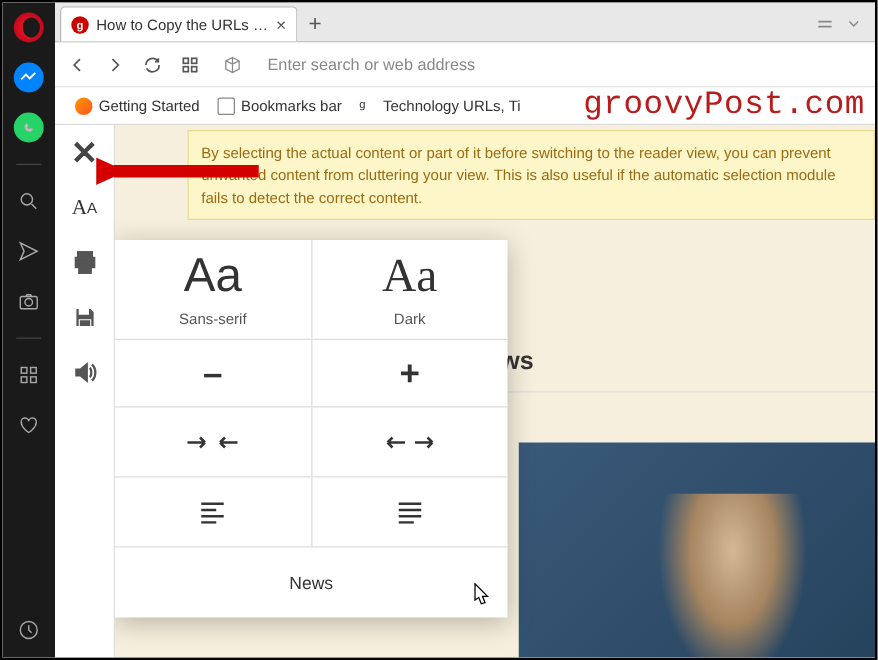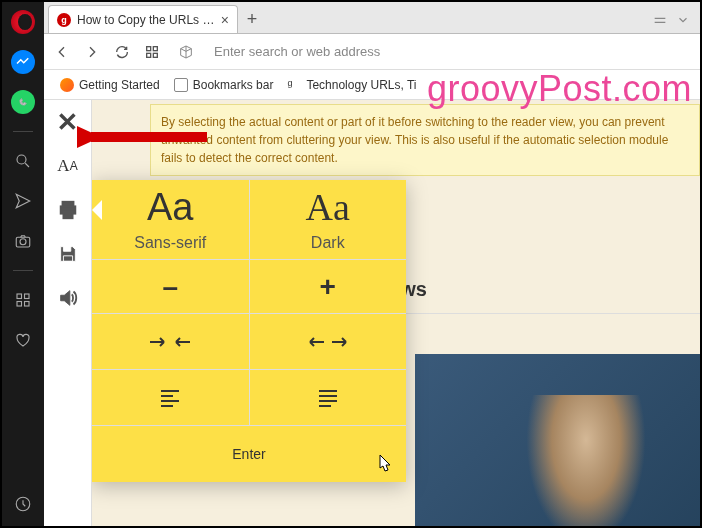--- a/index.html
+++ b/index.html
@@ -32,39 +32,39 @@
 .content-row{flex:1;display:flex;min-height:0}
 .reader-tb{width:48px;background:#fff;border-right:1px solid #ddd;display:flex;flex-direction:column;align-items:center;padding-top:8px;gap:16px;color:#555;flex-shrink:0}
 .rt-btn{width:28px;height:28px;display:flex;align-items:center;justify-content:center;cursor:pointer}
 .rt-btn svg{width:22px;height:22px;stroke:#555;fill:#555}
 .x-big{font-size:26px;color:#444;font-weight:bold}
 .page{flex:1;position:relative;overflow:hidden;background:#f6efdd}
 .tip{position:absolute;left:58px;right:0;top:4px;background:#fdf6c9;border:1px solid #e8dd8a;padding:8px 10px;font-size:12px;color:#9a6b12;line-height:1.5}
 .article-title{position:absolute;top:178px;left:40px;right:0;font-size:20px;font-weight:bold;color:#333;border-bottom:1px solid #ddd;padding-bottom:12px;white-space:nowrap}
 .article-img{position:absolute;top:254px;left:323px;width:370px;height:270px;background:linear-gradient(135deg,#3a5a7a,#1e3a52);overflow:hidden}
 .article-img::before{content:"";position:absolute;left:30%;top:15%;width:120px;height:150px;background:radial-gradient(ellipse at 50% 30%,#d4b896 0%,#a68560 40%,transparent 70%)}
-.panel{position:absolute;left:0;top:80px;width:314px;background:#fde047;box-shadow:0 4px 20px rgba(0,0,0,.25);z-index:10}
+.panel{position:absolute;left:0;top:92px;width:314px;background:#ffffff;box-shadow:0 4px 20px rgba(0,0,0,.25);z-index:10}
 .panel::before{content:"";position:absolute;left:-10px;top:20px;width:0;height:0;border:10px solid transparent;border-right-color:#fff}
 .prow{display:flex;border-bottom:1px solid #ddd}
 .pcell{flex:1;display:flex;flex-direction:column;align-items:center;justify-content:center;cursor:pointer}
 .pcell+.pcell{border-left:1px solid #ddd}
 .row1{height:80px}
 .row1 .big{font-size:38px;color:#333;line-height:1}
 .row1 .serif{font-family:Georgia,serif}
-.row1 .lbl{font-size:16px;color:#555;margin-top:8px}
+.row1 .lbl{font-size:12px;color:#555;margin-top:8px}
 .row2{height:54px;font-size:28px;color:#333;font-weight:bold}
 .row3{height:56px}
 .row3 svg{width:44px;height:20px;stroke:#333;fill:none;stroke-width:2}
 .row4{height:56px}
 .row4 svg{width:22px;height:18px;stroke:#333;fill:#333}
 .row5{height:56px}
 .row5 .pcell{font-size:14px;color:#333}
 .row5 .dark{background:#444;color:#fff}
 .cursor{position:absolute;width:16px;height:20px;pointer-events:none}
-.watermark{position:absolute;right:8px;top:66px;font-family:Liberation Sans, sans-serif;font-size:36px;color:#ec4899;z-index:5;letter-spacing:.5px}
+.watermark{position:absolute;right:8px;top:66px;font-family:Liberation Mono, monospace;font-size:26px;color:#b91c1c;z-index:5;letter-spacing:.5px}
 .arrow-ann{position:absolute;left:75px;top:110px;z-index:20;pointer-events:none}
 .divider{height:1px;background:#444;margin:3px 0;width:20px}
 </style>
 </head>
 <body>
 
 <div class="outer">
   <div class="leftbar">
     <div class="lb">
         <div class="opera-icon"></div>
@@ -256,21 +256,21 @@
                 </svg>
               </div>
             <div class="pcell">
                 <svg viewBox="0 0 22 18">
                   <path d="M2 2h18M2 7h18M2 12h18M2 17h12" stroke-width="2"></path>
                 </svg>
               </div>
           </div>
           <div class="prow row5" style="border-bottom:none">
             <div class="pcell" style="position:relative">
-              <span>Enter</span>
+              <span>News</span>
               <svg class="cursor" style="position:absolute;right:12px;bottom:8px" viewBox="0 0 16 20">
                   <path d="M2 1l0 13 3-2 2 5 3-1-2-5 4 0z" fill="#fff" stroke="#000" stroke-width="1"></path>
                 </svg>
             </div>
           </div>
         </div>
       </div>
     </div>
   </div>
 </div>

